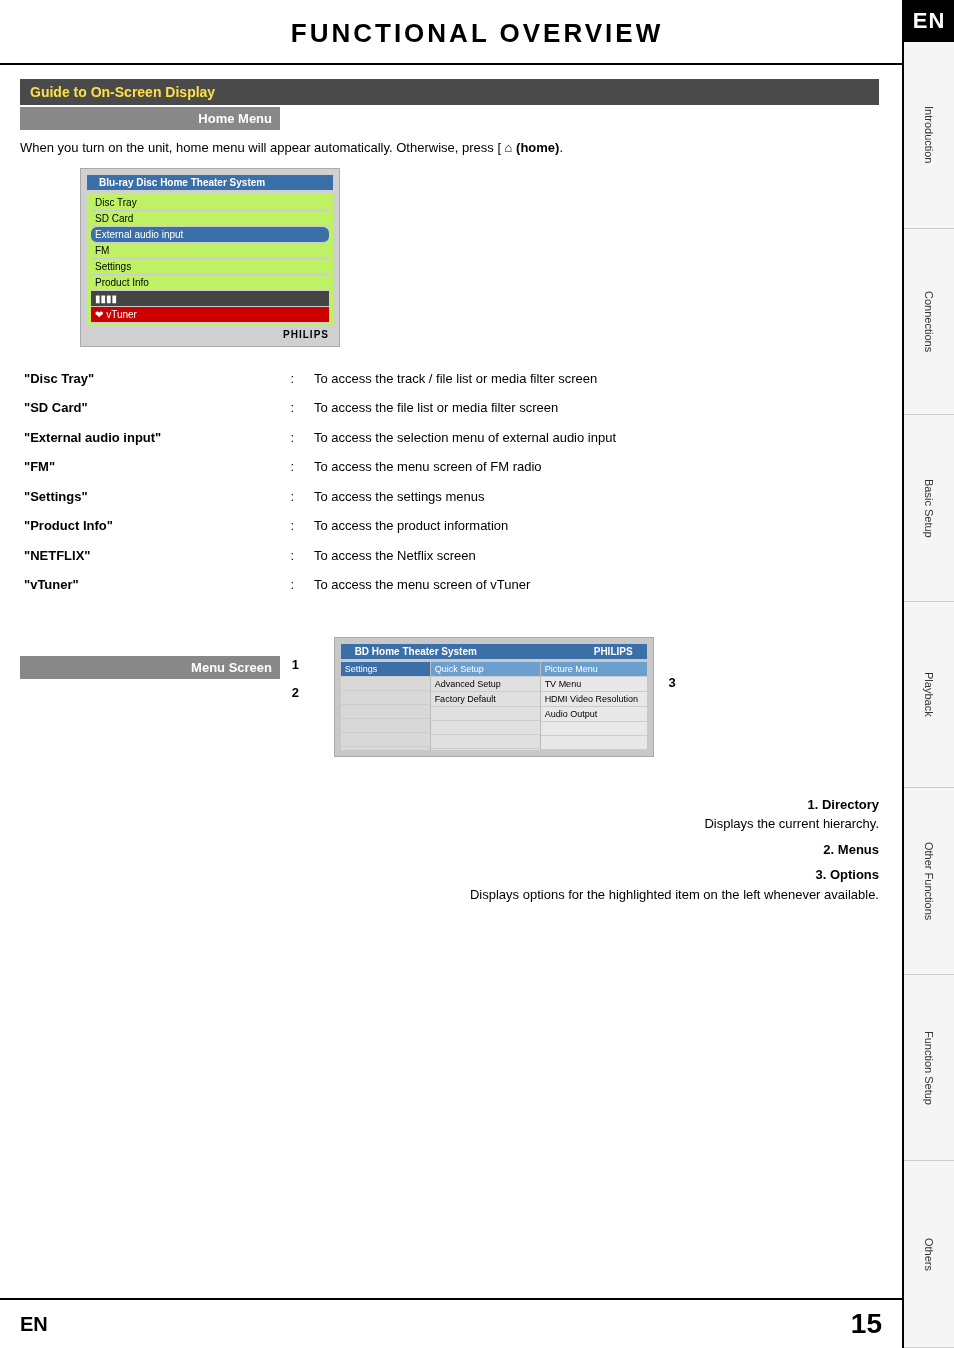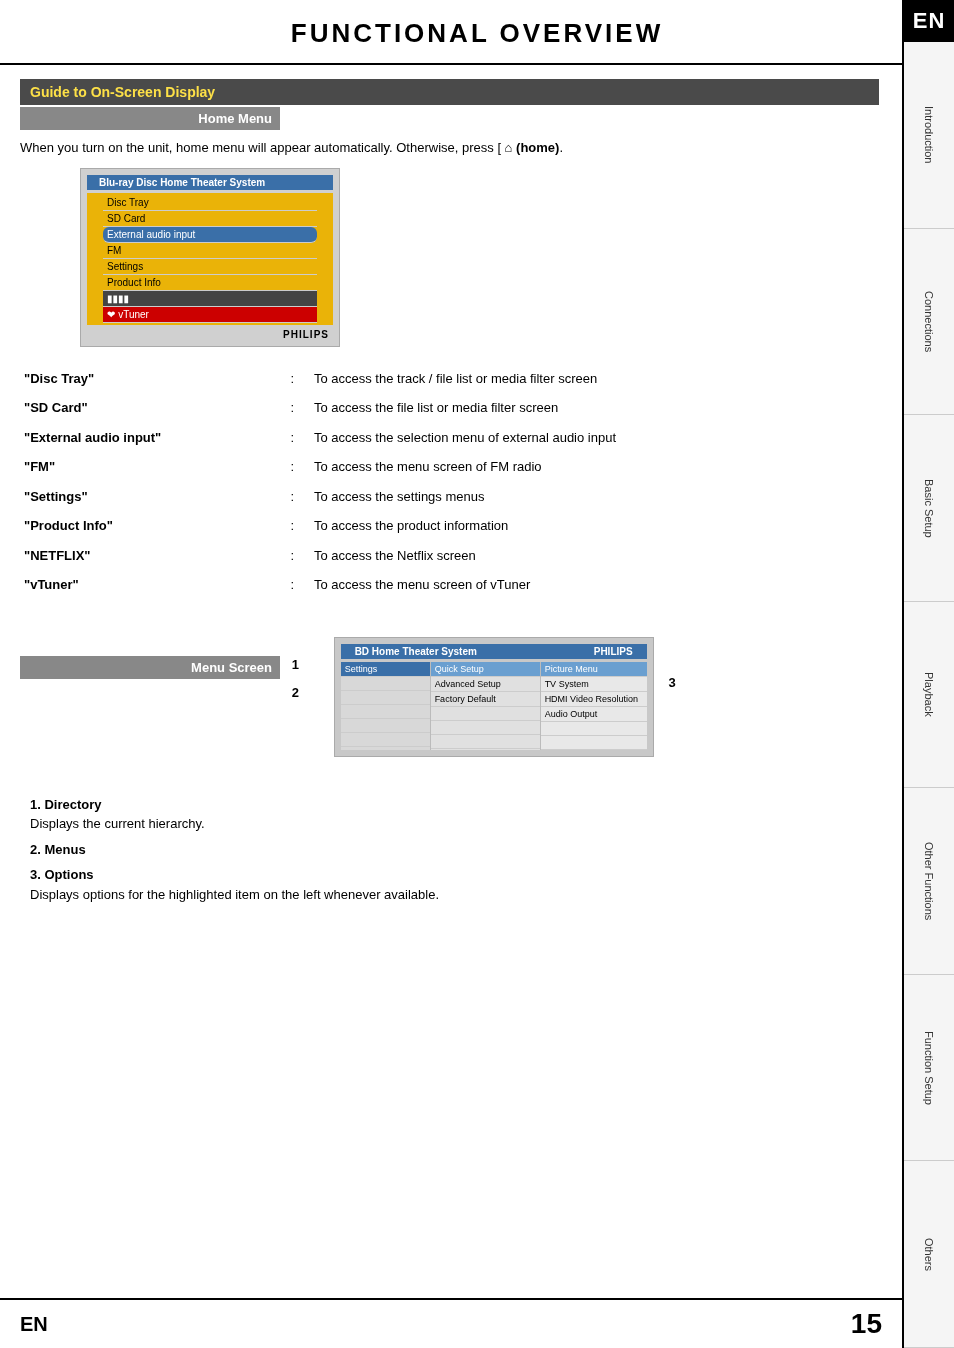--- a/index.html
+++ b/index.html
@@ -81,22 +81,22 @@
     }
     .home-menu-img .menu-title-bar {
       background: #3a6fa8;
       color: #fff;
       padding: 2px 12px;
       font-size: 10px;
       font-weight: bold;
       margin-bottom: 3px;
     }
     .home-menu-img .menu-items {
-      background: #eab308;
-      padding: 2px 16px;
+      background: #bef264;
+      padding: 2px 4px;
     }
     .home-menu-img .menu-item {
       padding: 2px 4px;
       font-size: 10px;
       color: #000;
       border-bottom: 1px solid #ccc;
     }
     .home-menu-img .menu-item.selected {
       background: #3a6fa8;
       color: #fff;
@@ -197,20 +197,21 @@
       padding: 2px 4px;
       font-size: 9px;
       color: #aaa;
       border-bottom: 1px solid #ccc;
       height: 14px;
     }
 
     
     .numbered-list {
       margin: 8px 0 8px 10px;
+      text-align: right;
     }
     .numbered-list .list-item {
       margin-bottom: 6px;
       font-size: 13px;
       line-height: 1.5;
     }
     .numbered-list .list-item .item-title {
       font-weight: bold;
     }
     .numbered-list .list-item .item-desc {
@@ -394,21 +395,21 @@
           <div class="ms-middle">
             <div class="ms-item highlight">Quick Setup</div>
             <div class="ms-item">Advanced Setup</div>
             <div class="ms-item">Factory Default</div>
             <div class="ms-empty"></div>
             <div class="ms-empty"></div>
             <div class="ms-empty"></div>
           </div>
           <div class="ms-right">
             <div class="ms-item highlight">Picture Menu</div>
-            <div class="ms-item">TV System</div>
+            <div class="ms-item">TV Menu</div>
             <div class="ms-item">HDMI Video Resolution</div>
             <div class="ms-item">Audio Output</div>
             <div class="ms-empty"></div>
             <div class="ms-empty"></div>
           </div>
         </div>
       </div>
     </div>
   </div>
 

